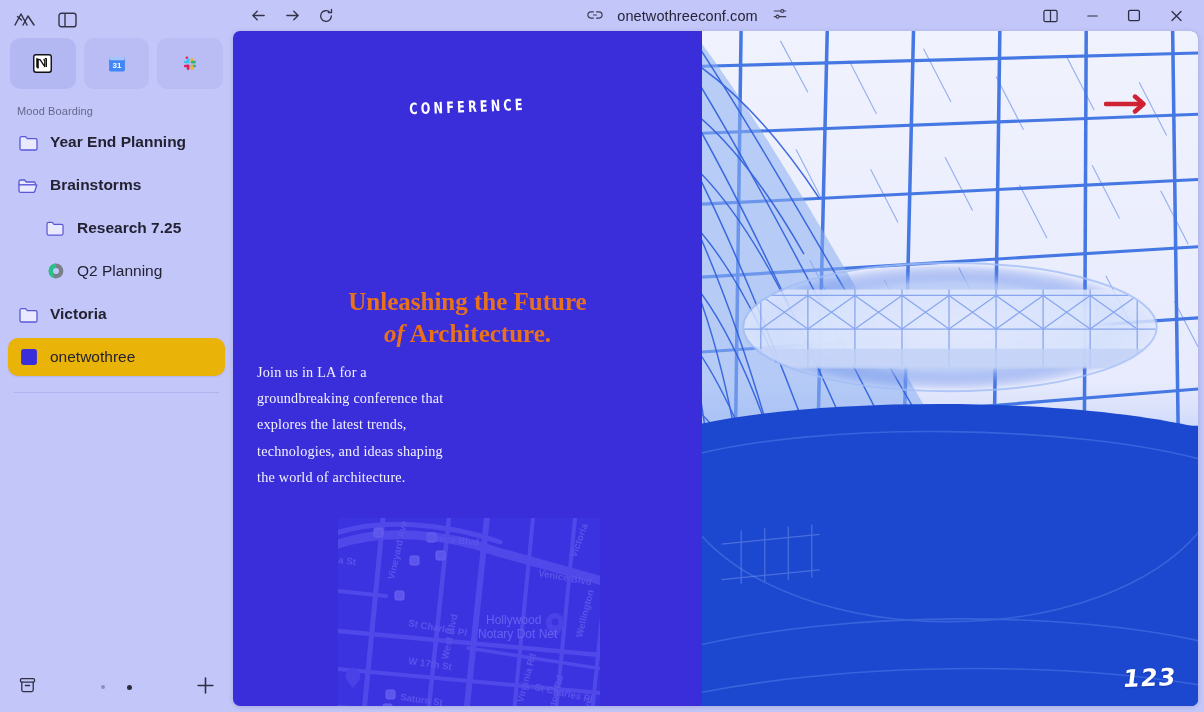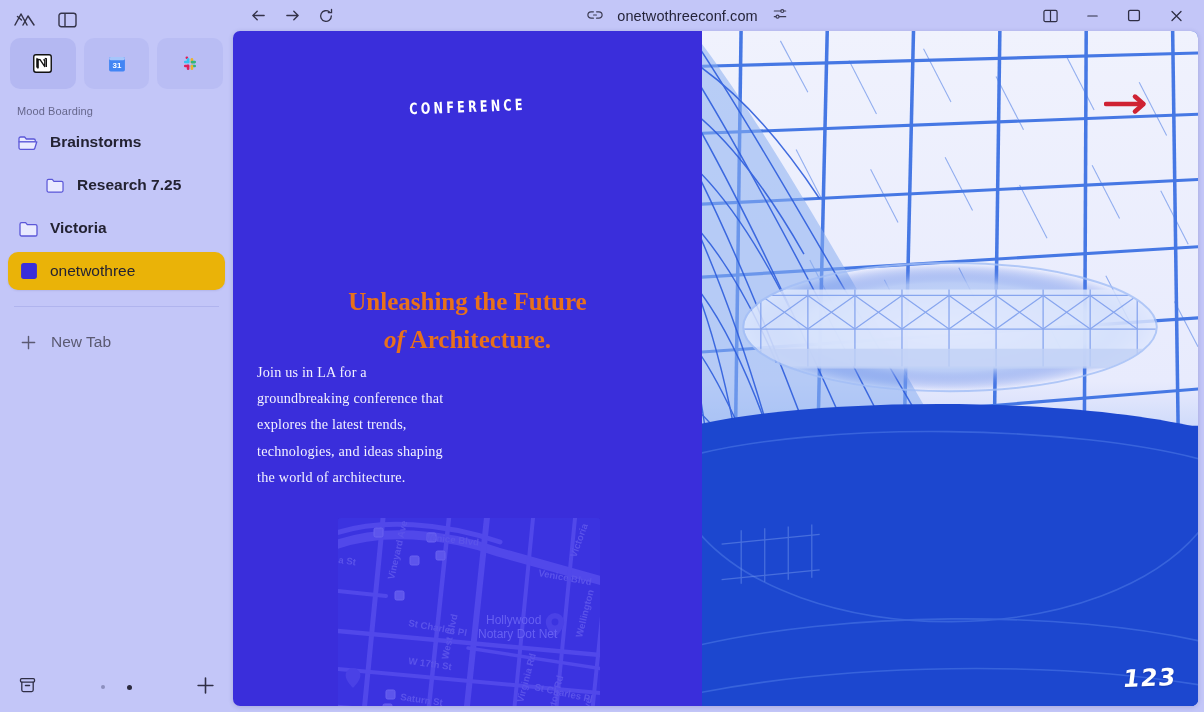--- a/index.html
+++ b/index.html
@@ -91,21 +91,21 @@
     position: absolute; top: 68px; left: 0; right: 0; text-align: center;
     color: #ffffff; font-size: 12.5px; font-weight: 700;
     letter-spacing: 3.2px; font-family: "DejaVu Sans Condensed", "Liberation Sans Narrow", "Liberation Sans", sans-serif;
     transform: rotate(-2.2deg) scaleY(1.25); transform-origin: center;
   }
   .headline {
     position: absolute; top: 258px; left: 0; right: 0; text-align: center;
     color: #e8711a; font-family: "Liberation Serif", "DejaVu Serif", serif;
     font-size: 25px; font-weight: 700; line-height: 1.0;
   }
-  .headline .l2 { display: block; margin-top: 13px; }
+  .headline .l2 { display: block; margin-top: 7px; }
   .headline em { font-style: italic; font-weight: 700; }
   .body-copy {
     position: absolute; top: 328px; left: 24px; right: 24px; 
     color: #f2f1ff; font-family: Liberation Serif, serif;
     font-size: 14.2px; line-height: 26.2px; letter-spacing: .2px;
   }
   .map-wrap {
     position: absolute; left: 0; right: 0; top: 487px; bottom: 0;
     overflow: hidden;
   }
@@ -185,40 +185,58 @@
             <path d="M14.4 9.7 h3.3" stroke="#2eb67d"></path>
           </g>
         </svg>
       </div>
     </div>
 
     <div class="section-label">Mood Boarding</div>
 
     <div class="tab-list">
 
+      <div class="tab bold">
+        <span class="tab-ico">
+          <svg width="20" height="17" viewBox="0 0 20 17" fill="#e9eaff" stroke="#5b57d8" stroke-width="1.3" stroke-linejoin="round">
+            <path d="M1 4.2 a1.6 1.6 0 0 1 1.6-1.6 h4 l1.7 2 h8.1 a1.6 1.6 0 0 1 1.6 1.6 v8.2 a1.6 1.6 0 0 1 -1.6 1.6 H2.6 A1.6 1.6 0 0 1 1 14.4 Z"></path>
+          </svg>
+        </span>
+        <span class="tab-label">Year End Planning</span>
+      </div>
 
       <div class="tab bold">
         <span class="tab-ico">
           <svg width="21" height="17" viewBox="0 0 21 17" fill="#e9eaff" stroke="#5b57d8" stroke-width="1.3" stroke-linejoin="round">
             <path d="M1 4.6 a1.6 1.6 0 0 1 1.6-1.6 h4 l1.7 2 h7.4 a1.6 1.6 0 0 1 1.6 1.6 v1.2 H1 Z"></path>
             <path d="M1 7.8 h17.8 l-2 6.4 a1.6 1.6 0 0 1 -1.55 1.15 H2.6 A1.6 1.6 0 0 1 1 13.75 Z"></path>
           </svg>
         </span>
         <span class="tab-label">Brainstorms</span>
       </div>
 
       <div class="tab bold indent">
         <span class="tab-ico">
           <svg width="19" height="16" viewBox="0 0 20 17" fill="#e9eaff" stroke="#5b57d8" stroke-width="1.3" stroke-linejoin="round">
             <path d="M1 4.2 a1.6 1.6 0 0 1 1.6-1.6 h4 l1.7 2 h8.1 a1.6 1.6 0 0 1 1.6 1.6 v8.2 a1.6 1.6 0 0 1 -1.6 1.6 H2.6 A1.6 1.6 0 0 1 1 14.4 Z"></path>
           </svg>
         </span>
         <span class="tab-label">Research 7.25</span>
       </div>
 
+      <div class="tab indent">
+        <span class="tab-ico">
+          <svg width="18" height="18" viewBox="0 0 20 20">
+            <circle cx="10" cy="10" r="8.2" fill="#7b7f8a"></circle>
+            <path d="M10 1.8 a8.2 8.2 0 0 0 0 16.4 a5 5 0 0 1 0 -9.2 Z" fill="#22c487"></path>
+            <circle cx="10" cy="10" r="3.3" fill="#c3c6f8"></circle>
+          </svg>
+        </span>
+        <span class="tab-label">Q2 Planning</span>
+      </div>
 
       <div class="tab bold">
         <span class="tab-ico">
           <svg width="20" height="17" viewBox="0 0 20 17" fill="#e9eaff" stroke="#5b57d8" stroke-width="1.3" stroke-linejoin="round">
             <path d="M1 4.2 a1.6 1.6 0 0 1 1.6-1.6 h4 l1.7 2 h8.1 a1.6 1.6 0 0 1 1.6 1.6 v8.2 a1.6 1.6 0 0 1 -1.6 1.6 H2.6 A1.6 1.6 0 0 1 1 14.4 Z"></path>
           </svg>
         </span>
         <span class="tab-label">Victoria</span>
       </div>
 
@@ -227,28 +245,20 @@
           <svg width="18" height="18" viewBox="0 0 20 20">
               <rect x="1.2" y="1.2" width="17.6" height="17.6" rx="3" fill="#3a2edb"></rect>
             </svg>
         </span>
         <span class="tab-label">onetwothree</span>
       </div>
     </div>
 
     <div class="sb-divider"></div>
 
-    <div class="newtab">
-      <span class="tab-ico">
-        <svg width="17" height="17" viewBox="0 0 18 18" stroke="#5b5a72" stroke-width="1.5" stroke-linecap="round">
-            <path d="M9 2.5 V15.5 M2.5 9 H15.5"></path>
-          </svg>
-      </span>
-      <span>New Tab</span>
-    </div>
 
     <div class="sb-bottom">
       <div>
         <svg width="19" height="19" viewBox="0 0 20 20" fill="none" stroke="#2f2e45" stroke-width="1.35" stroke-linecap="round" stroke-linejoin="round">
           <rect x="2.6" y="2.8" width="14.8" height="3.6" rx="1.2"></rect>
           <path d="M4 6.4 v8.4 a1.6 1.6 0 0 0 1.6 1.6 h8.8 a1.6 1.6 0 0 0 1.6 -1.6 v-8.4"></path>
           <path d="M7.8 10 h4.4"></path>
         </svg>
       </div>
       <div class="dots">

